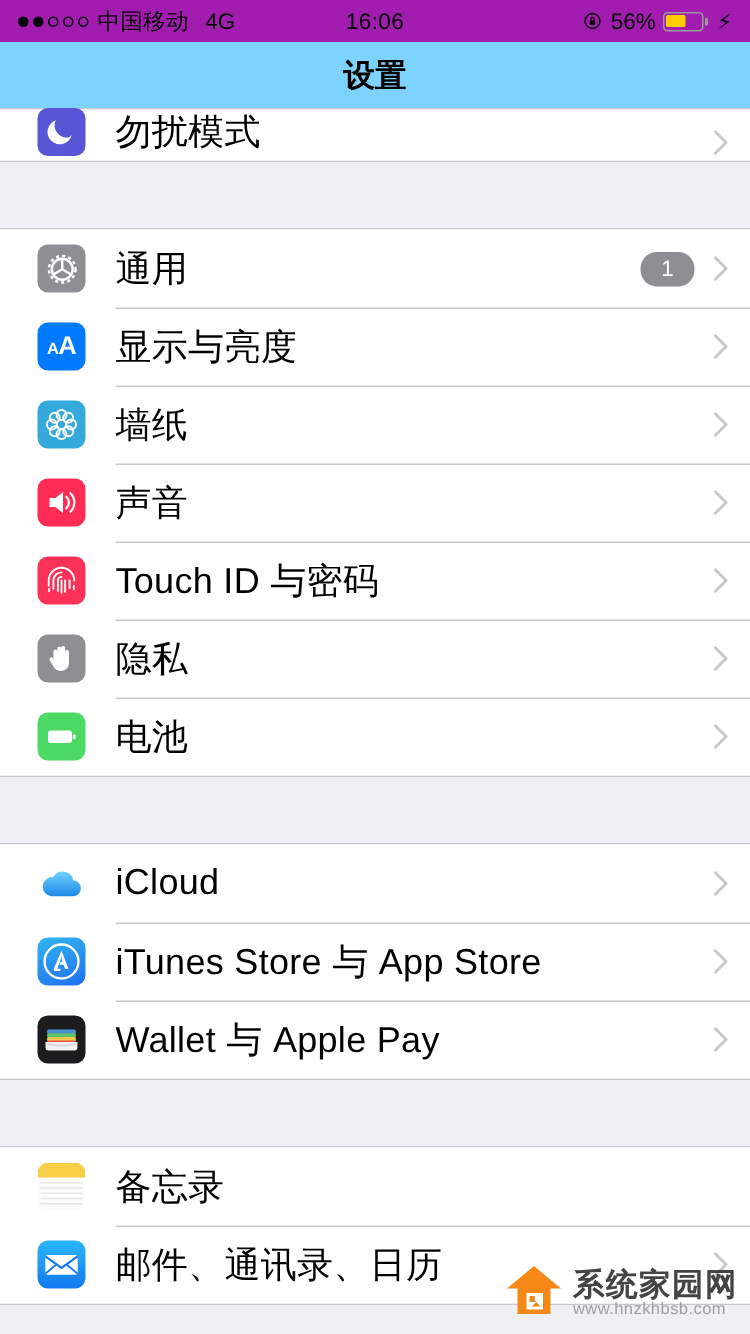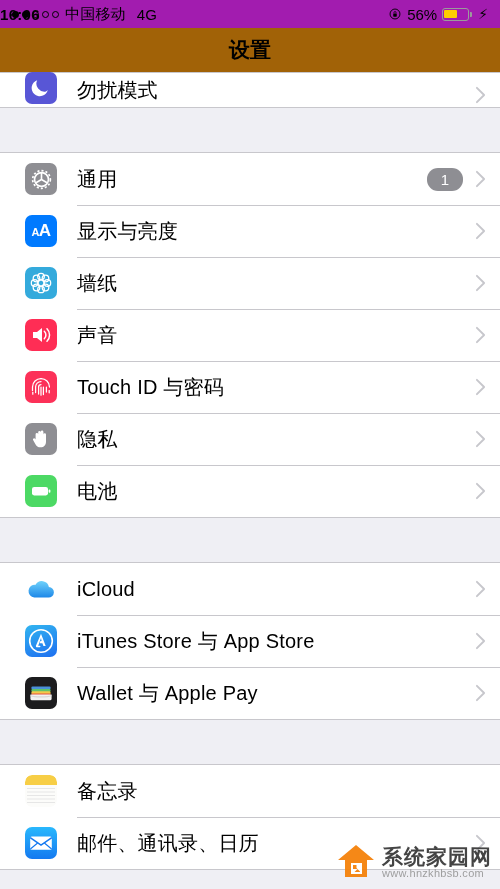--- a/index.html
+++ b/index.html
@@ -21,22 +21,22 @@
     color: #000;
     position: relative;
   }
   .sb-left { display: flex; align-items: center; gap: 6px; }
   .dots { display: flex; align-items: center; gap: 3px; }
   .dot { width: 7px; height: 7px; border-radius: 50%; background: #000; }
   .dot.hollow { background: transparent; border: 1.2px solid #000; width: 7px; height: 7px; }
   .carrier { font-size: 15px; letter-spacing: .2px; }
   .nettype { font-size: 15px; margin-left: 5px; }
   .sb-center {
-    position: absolute; left: 0; right: 0; 
-    font-size: 15px; font-weight: bold; letter-spacing: .3px;
+    position: absolute; left: 0; right: 0; text-align: center;
+    font-size: 15px; font-weight: normal; letter-spacing: .3px;
     pointer-events: none;
   }
   .sb-right {
     margin-left: auto; display: flex; align-items: center; gap: 5px;
     font-size: 15px;
   }
   .lock-icon { width: 14px; height: 14px; display: block; }
   .batt { display: flex; align-items: center; }
   .batt-body {
     width: 27px; height: 13px; border: 1.4px solid #9b9b9b;
@@ -44,21 +44,21 @@
   }
   .batt-fill { background: #FFCC00; border-radius: 1px; height: 100%; }
   .batt-cap {
     width: 2px; height: 5px; background: #9b9b9b;
     border-radius: 0 1px 1px 0; margin-left: 1px;
   }
   .bolt { font-size: 14px; line-height: 1; margin-left: 1px; }
 
   
   .navbar {
-    height: 44px; background: #a16207;
+    height: 44px; background: #7dd3fc;
     display: flex; align-items: center; justify-content: center;
     position: relative;
   }
   .nav-title { font-size: 21px; font-weight: bold; color: #000; }
 
   
   .scroll { position: relative; height: 817px; overflow: hidden; }
 
   .group { background: #FFFFFF; }
   .group-top-line { border-top: 1px solid #C8C7CC; }
@@ -75,21 +75,21 @@
     content: ""; position: absolute; left: 77px; right: 0; top: 0;
     height: 1px; background: #C8C7CC;
   }
   .icon-wrap {
     width: 32px; height: 32px; flex: 0 0 32px;
     border-radius: 7px; overflow: hidden;
     display: flex; align-items: center; justify-content: center;
     position: relative;
   }
   .label {
-    margin-left: 20px; font-size: 20px; color: #000;
+    margin-left: 20px; font-size: 24px; color: #000;
     white-space: nowrap; letter-spacing: .2px;
   }
   .row-right { margin-left: auto; display: flex; align-items: center; gap: 12px; }
   .badge {
     background: #8E8E93; color: #FFF; border-radius: 11px;
     min-width: 36px; height: 23px; display: flex; align-items: center;
     justify-content: center; font-size: 15px; padding: 0 8px;
   }
   .chev { width: 11px; height: 18px; display: block; }
 

